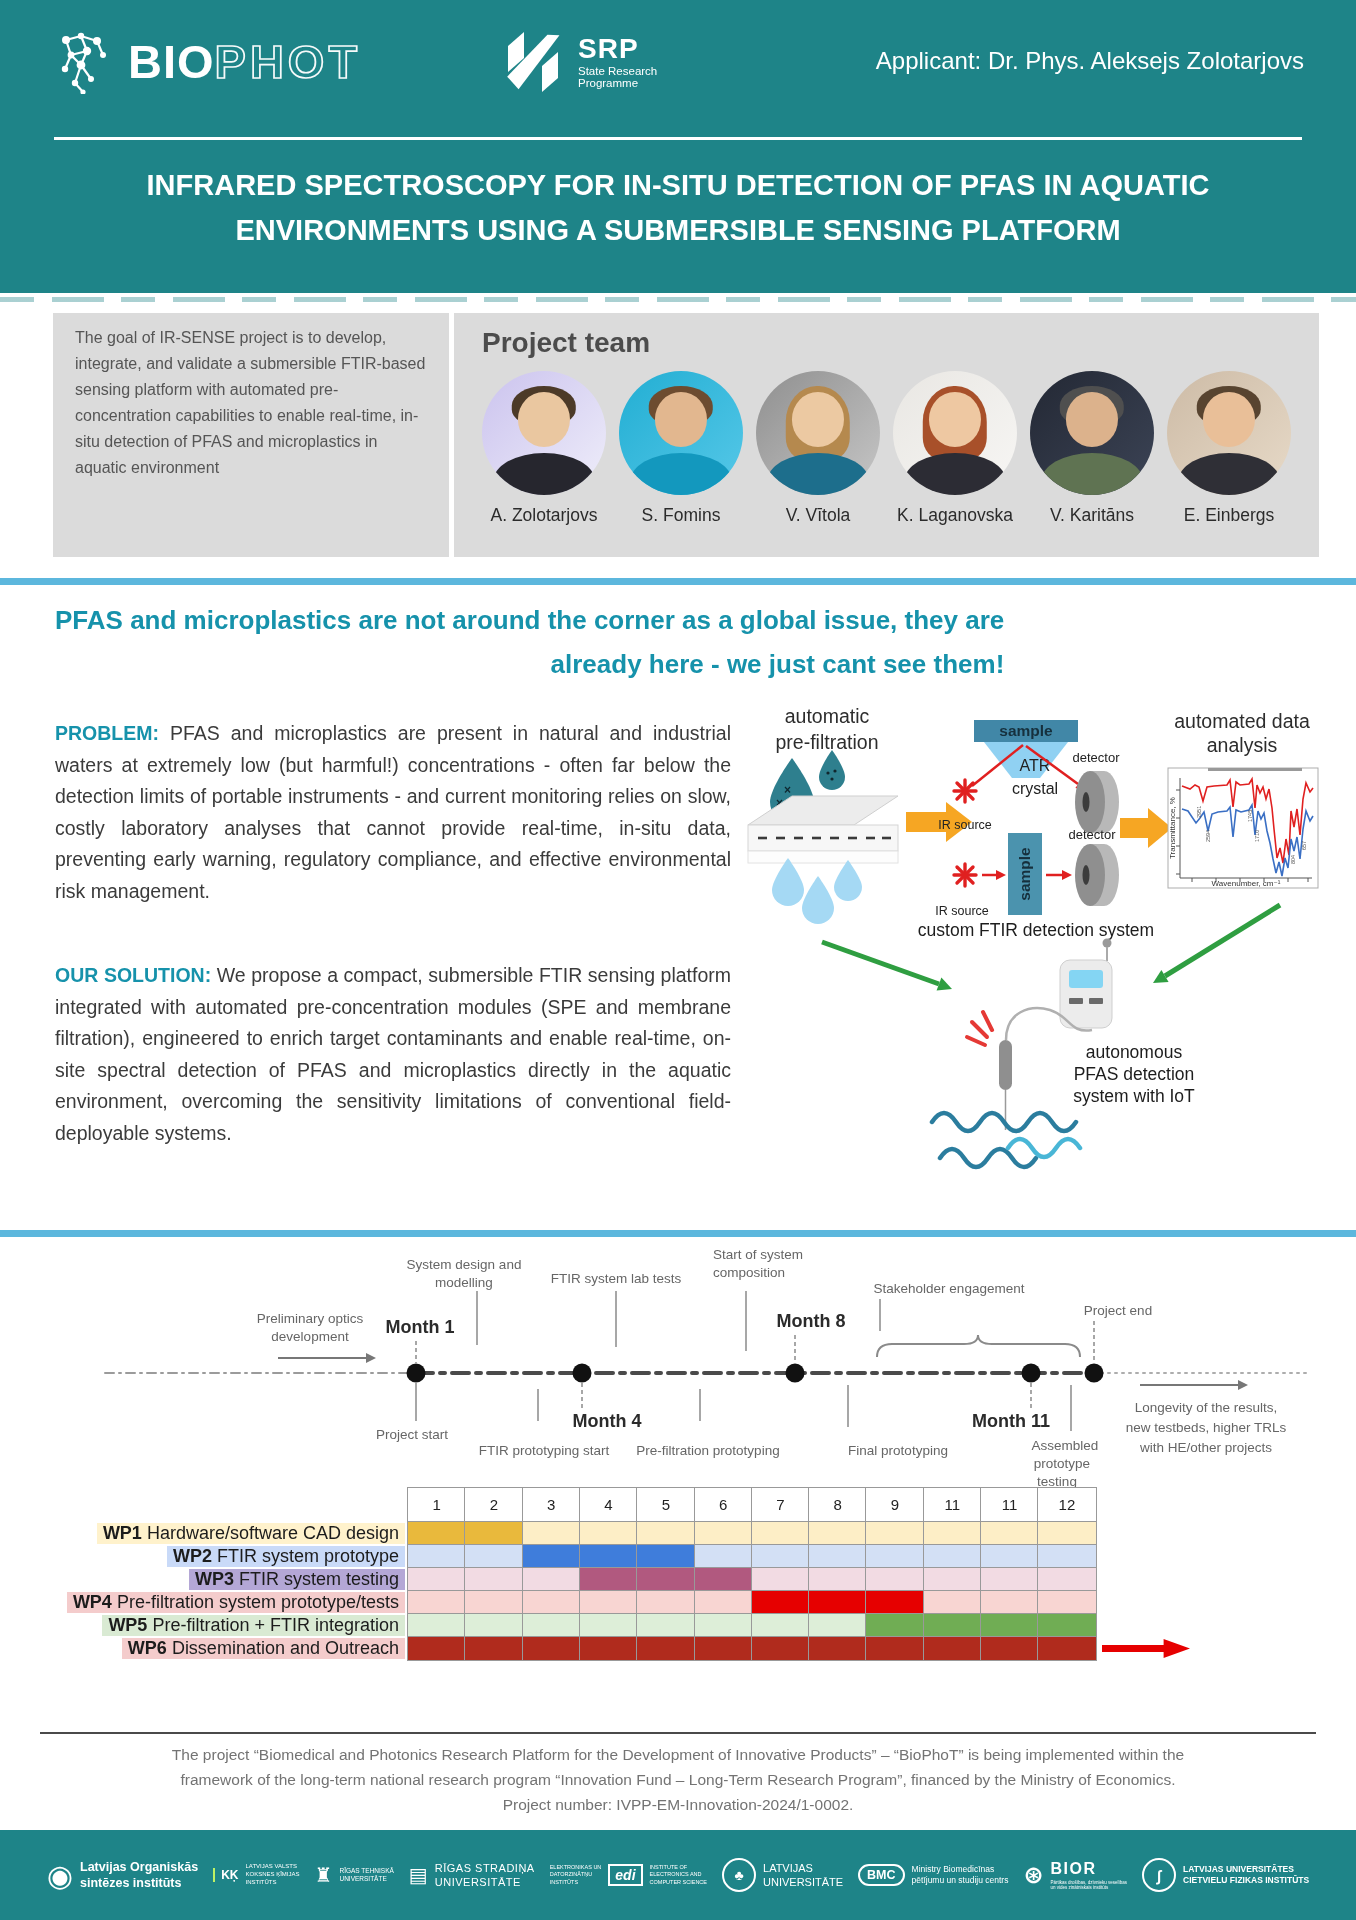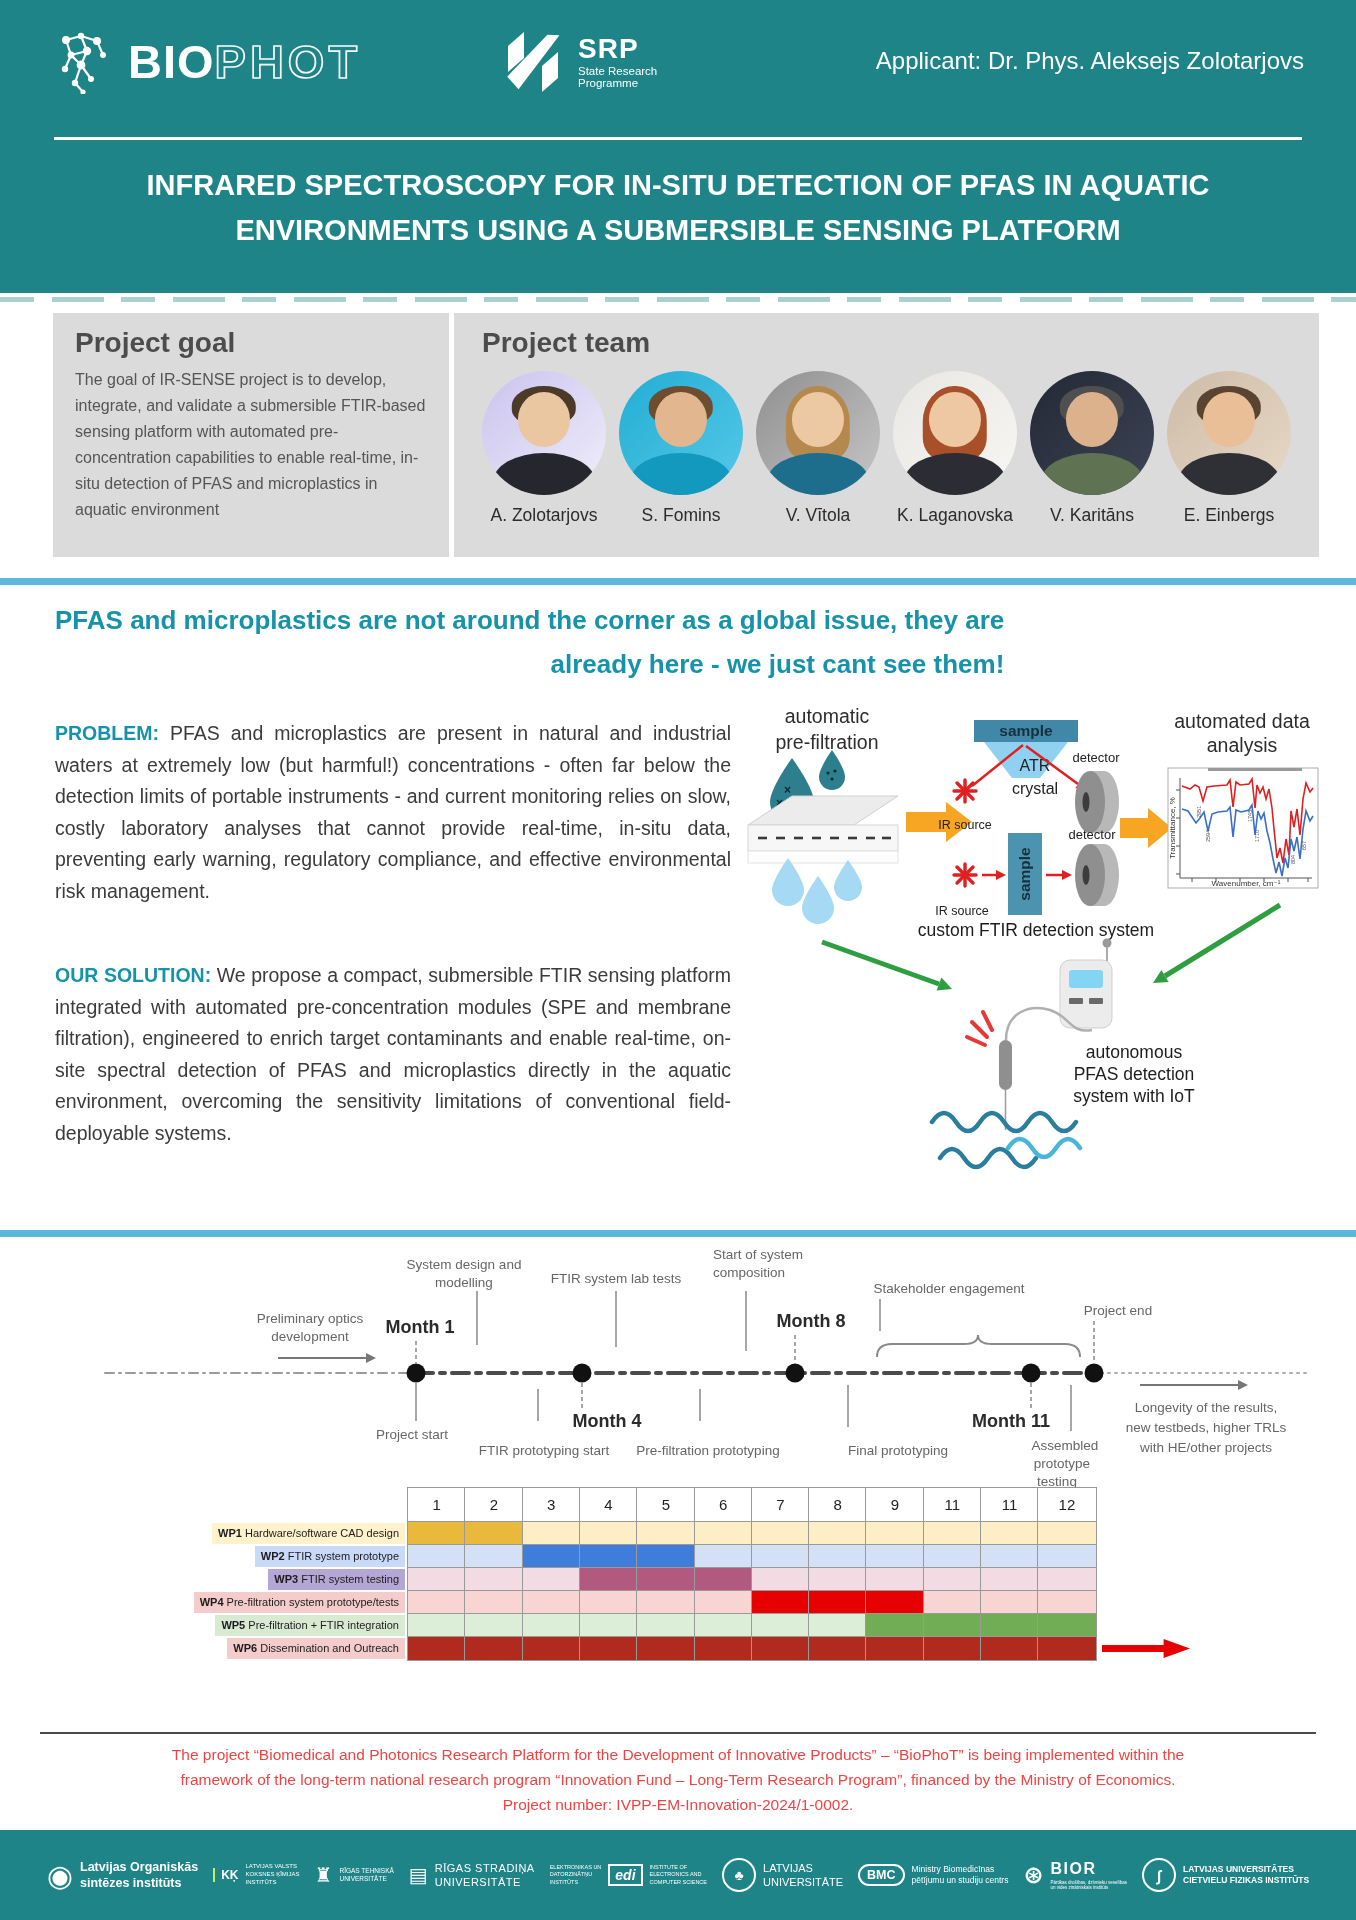--- a/index.html
+++ b/index.html
@@ -67,28 +67,28 @@
   .dg-sample{font-size:15.5px;font-weight:700;fill:#16303d;}
   .dg-axis{font-size:8px;fill:#333;}
   .dg-peak{font-size:5.5px;fill:#555;}
   .tl-note{font-size:13.5px;fill:#666;}
   .tl-month{font-size:18px;font-weight:700;fill:#2b2b2b;}
 
   
   .gantt{position:absolute;left:0;top:1488px;width:1356px;height:210px;}
   .gcell{position:absolute;outline:1px solid #999;box-sizing:border-box;}
   .ghead{background:#fff;text-align:center;font-size:15px;color:#222;}
-  .glabel{position:absolute;right:951px;height:21px;line-height:21px;font-size:11px;
+  .glabel{position:absolute;right:951px;height:21px;line-height:21px;font-size:18px;
           padding:0 6px;white-space:nowrap;color:#1c1c1c;}
   .garrow{position:absolute;left:1102px;width:88px;height:19px;background:#e60000;
           clip-path:polygon(0 32%,70% 32%,70% 0,100% 50%,70% 100%,70% 68%,0 68%);}
 
   .dark-line{position:absolute;left:40px;top:1732px;width:1276px;height:2px;background:#4a4a4a;}
   .footer{position:absolute;left:78px;top:1742px;width:1200px;text-align:center;
-          font-size:15.5px;line-height:25px;color:#ef4444;}
+          font-size:15.5px;line-height:25px;color:#737373;}
 
   
   .partner-bar{position:absolute;left:0;top:1830px;width:1356px;height:90px;background:#1e8488;
           display:flex;align-items:center;justify-content:center;gap:15px;}
   .partner{display:flex;align-items:center;gap:7px;color:#fff;}
   .plines{display:flex;flex-direction:column;justify-content:center;}
   .plines div{white-space:nowrap;line-height:1.3;}
   .pmark{display:flex;align-items:center;justify-content:center;font-weight:700;flex:none;}
   .px1 .pmark{font-size:30px;}
   .px1 .plines{font-size:12.5px;font-weight:700;}
@@ -170,21 +170,20 @@
     <div class="applicant">Applicant: Dr. Phys. Aleksejs Zolotarjovs</div>
     <div class="header-line"></div>
     <div class="title">
       <div>INFRARED SPECTROSCOPY FOR IN-SITU DETECTION OF PFAS IN AQUATIC</div>
       <div>ENVIRONMENTS USING A SUBMERSIBLE SENSING PLATFORM</div>
     </div>
   </div>
   <div class="deco-dashes"></div>
 
   <div class="gray-box goal-box">
-    <div class="box-heading">Project goal</div>
     <div class="goal-text">The goal of IR-SENSE project is to develop, integrate, and validate a submersible FTIR-based sensing platform with automated pre-concentration capabilities to enable real-time, in-situ detection of PFAS and microplastics in aquatic environment</div>
   </div>
 
   <div class="gray-box team-box">
     <div class="box-heading">Project team</div>
     <div class="members">
       <div class="member" style="--bg1: #cbc3ee; --bg2: #efeefa; --skin: #eac7a0; --hair: #4c3a28; --shirt: #26262e;">
         <div class="avatar short">
             <div class="hair"></div>
             <div class="head"></div>

